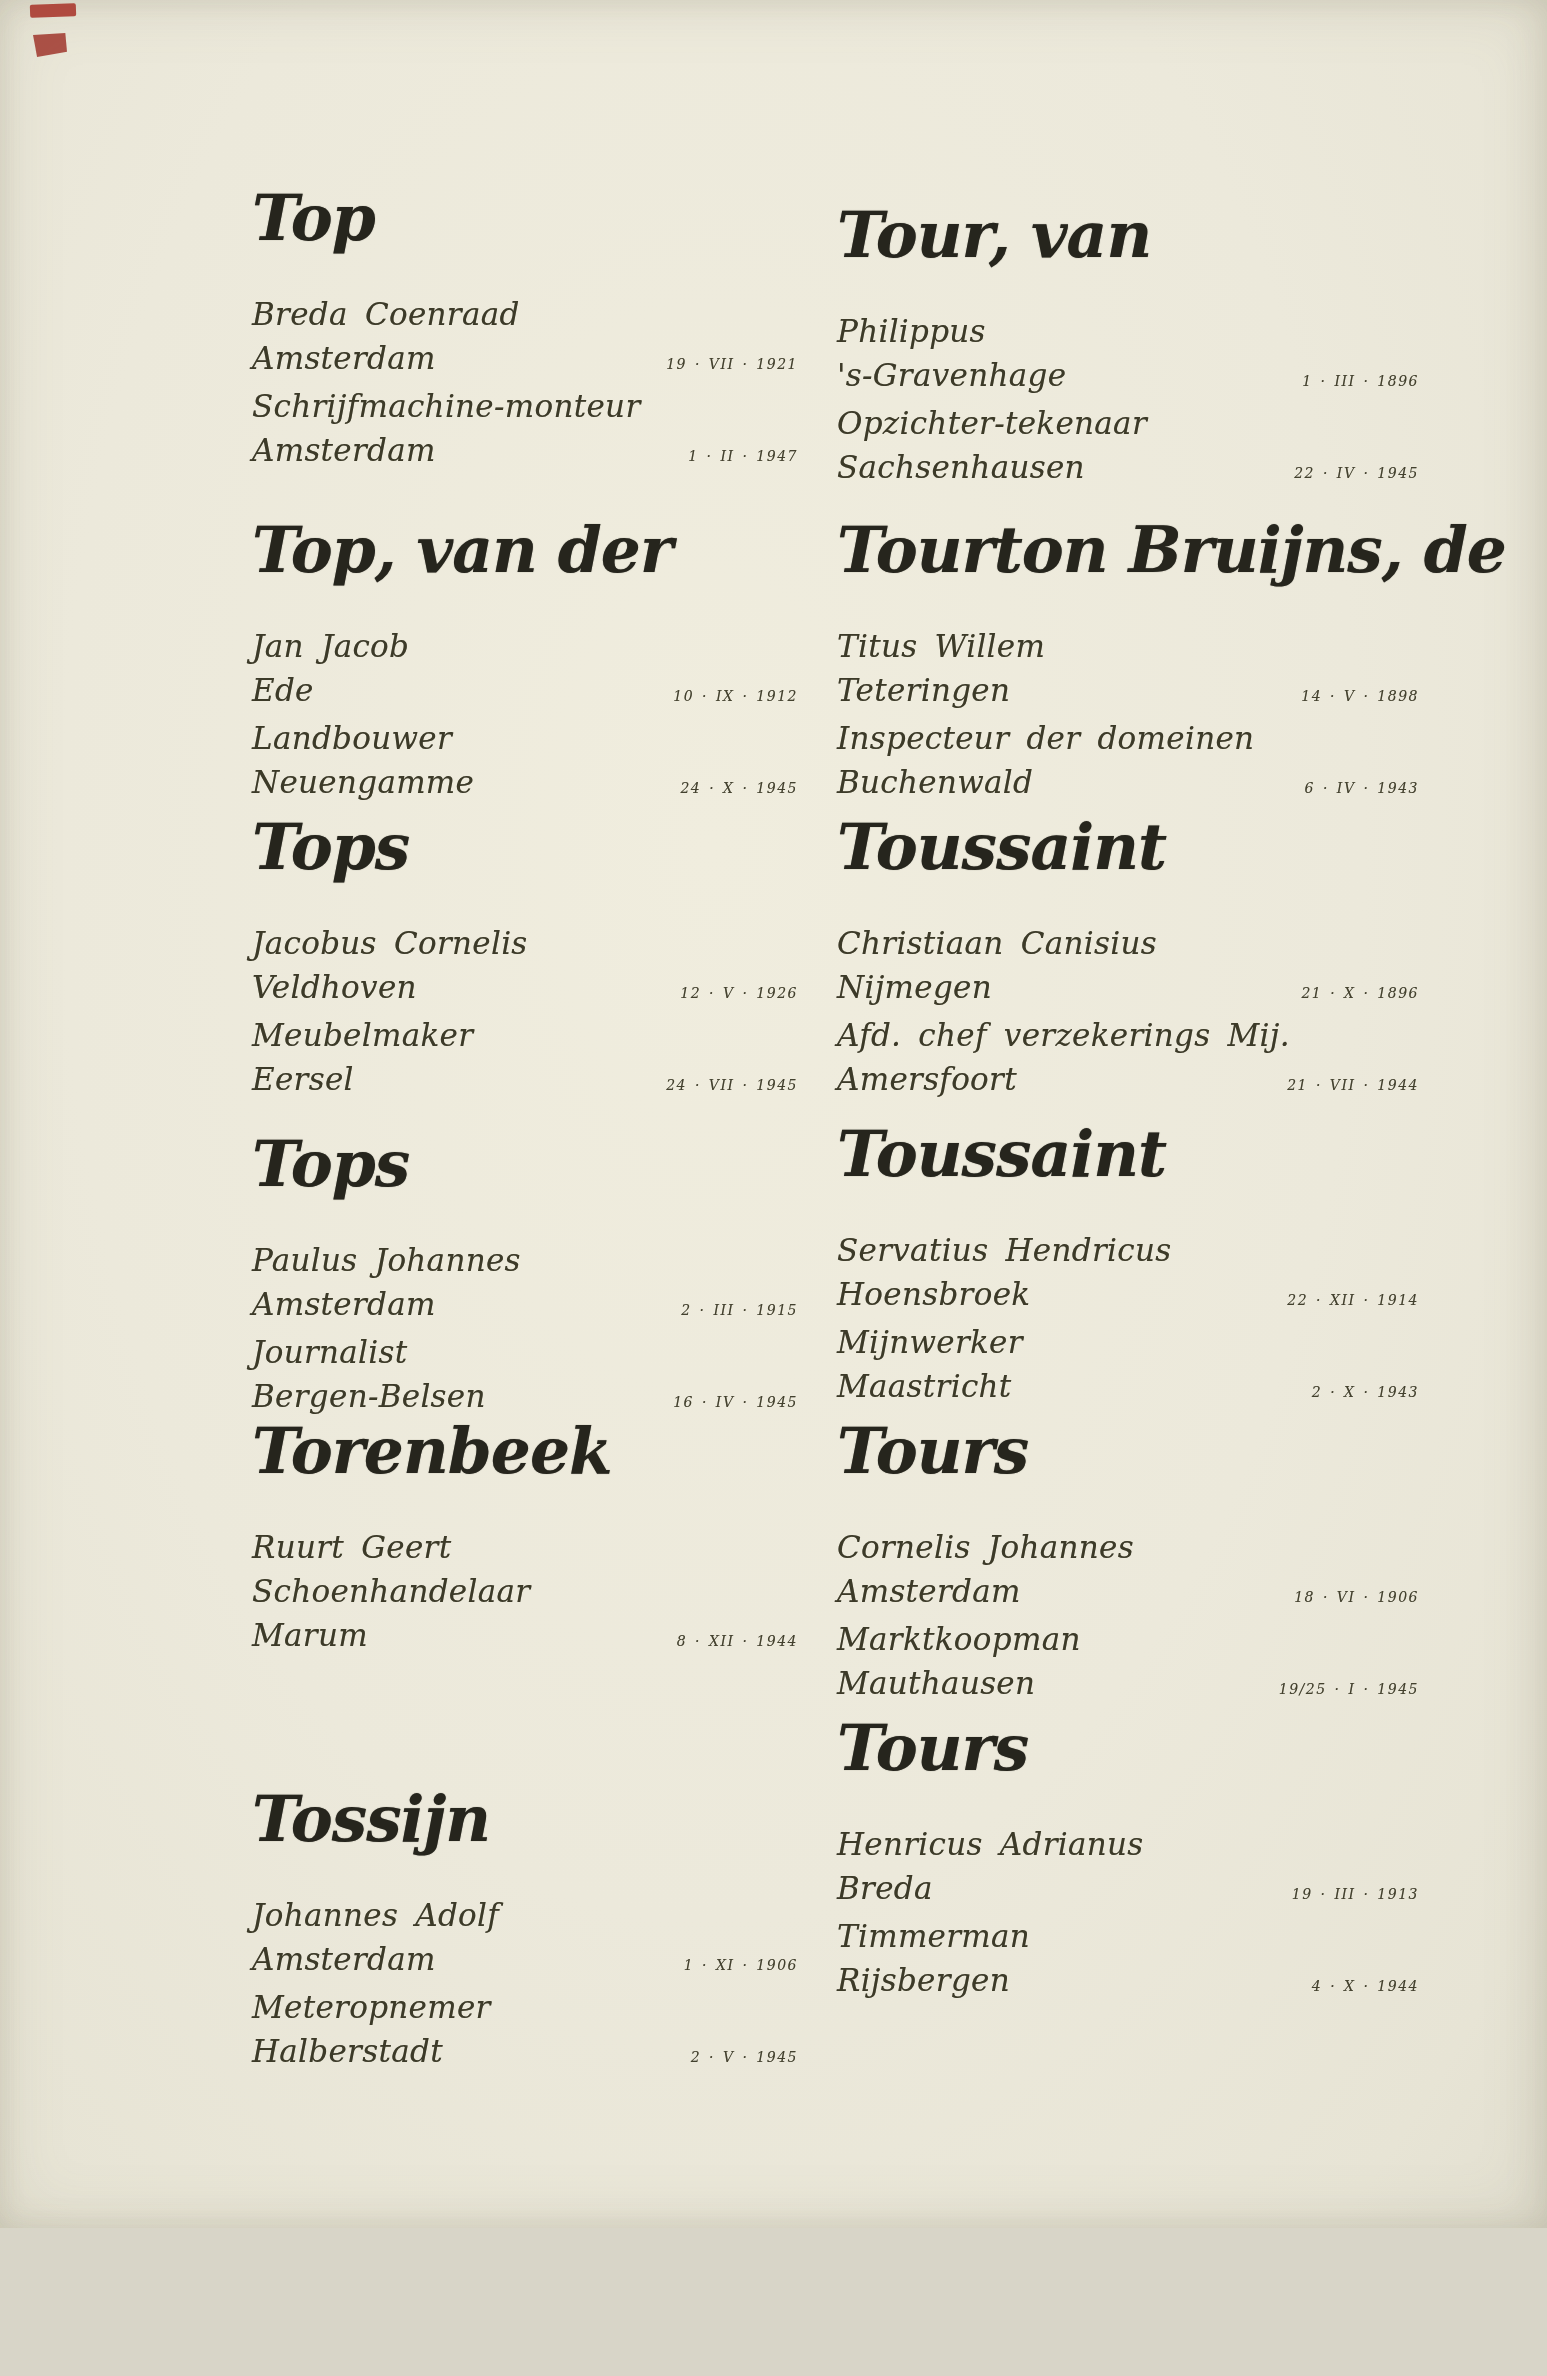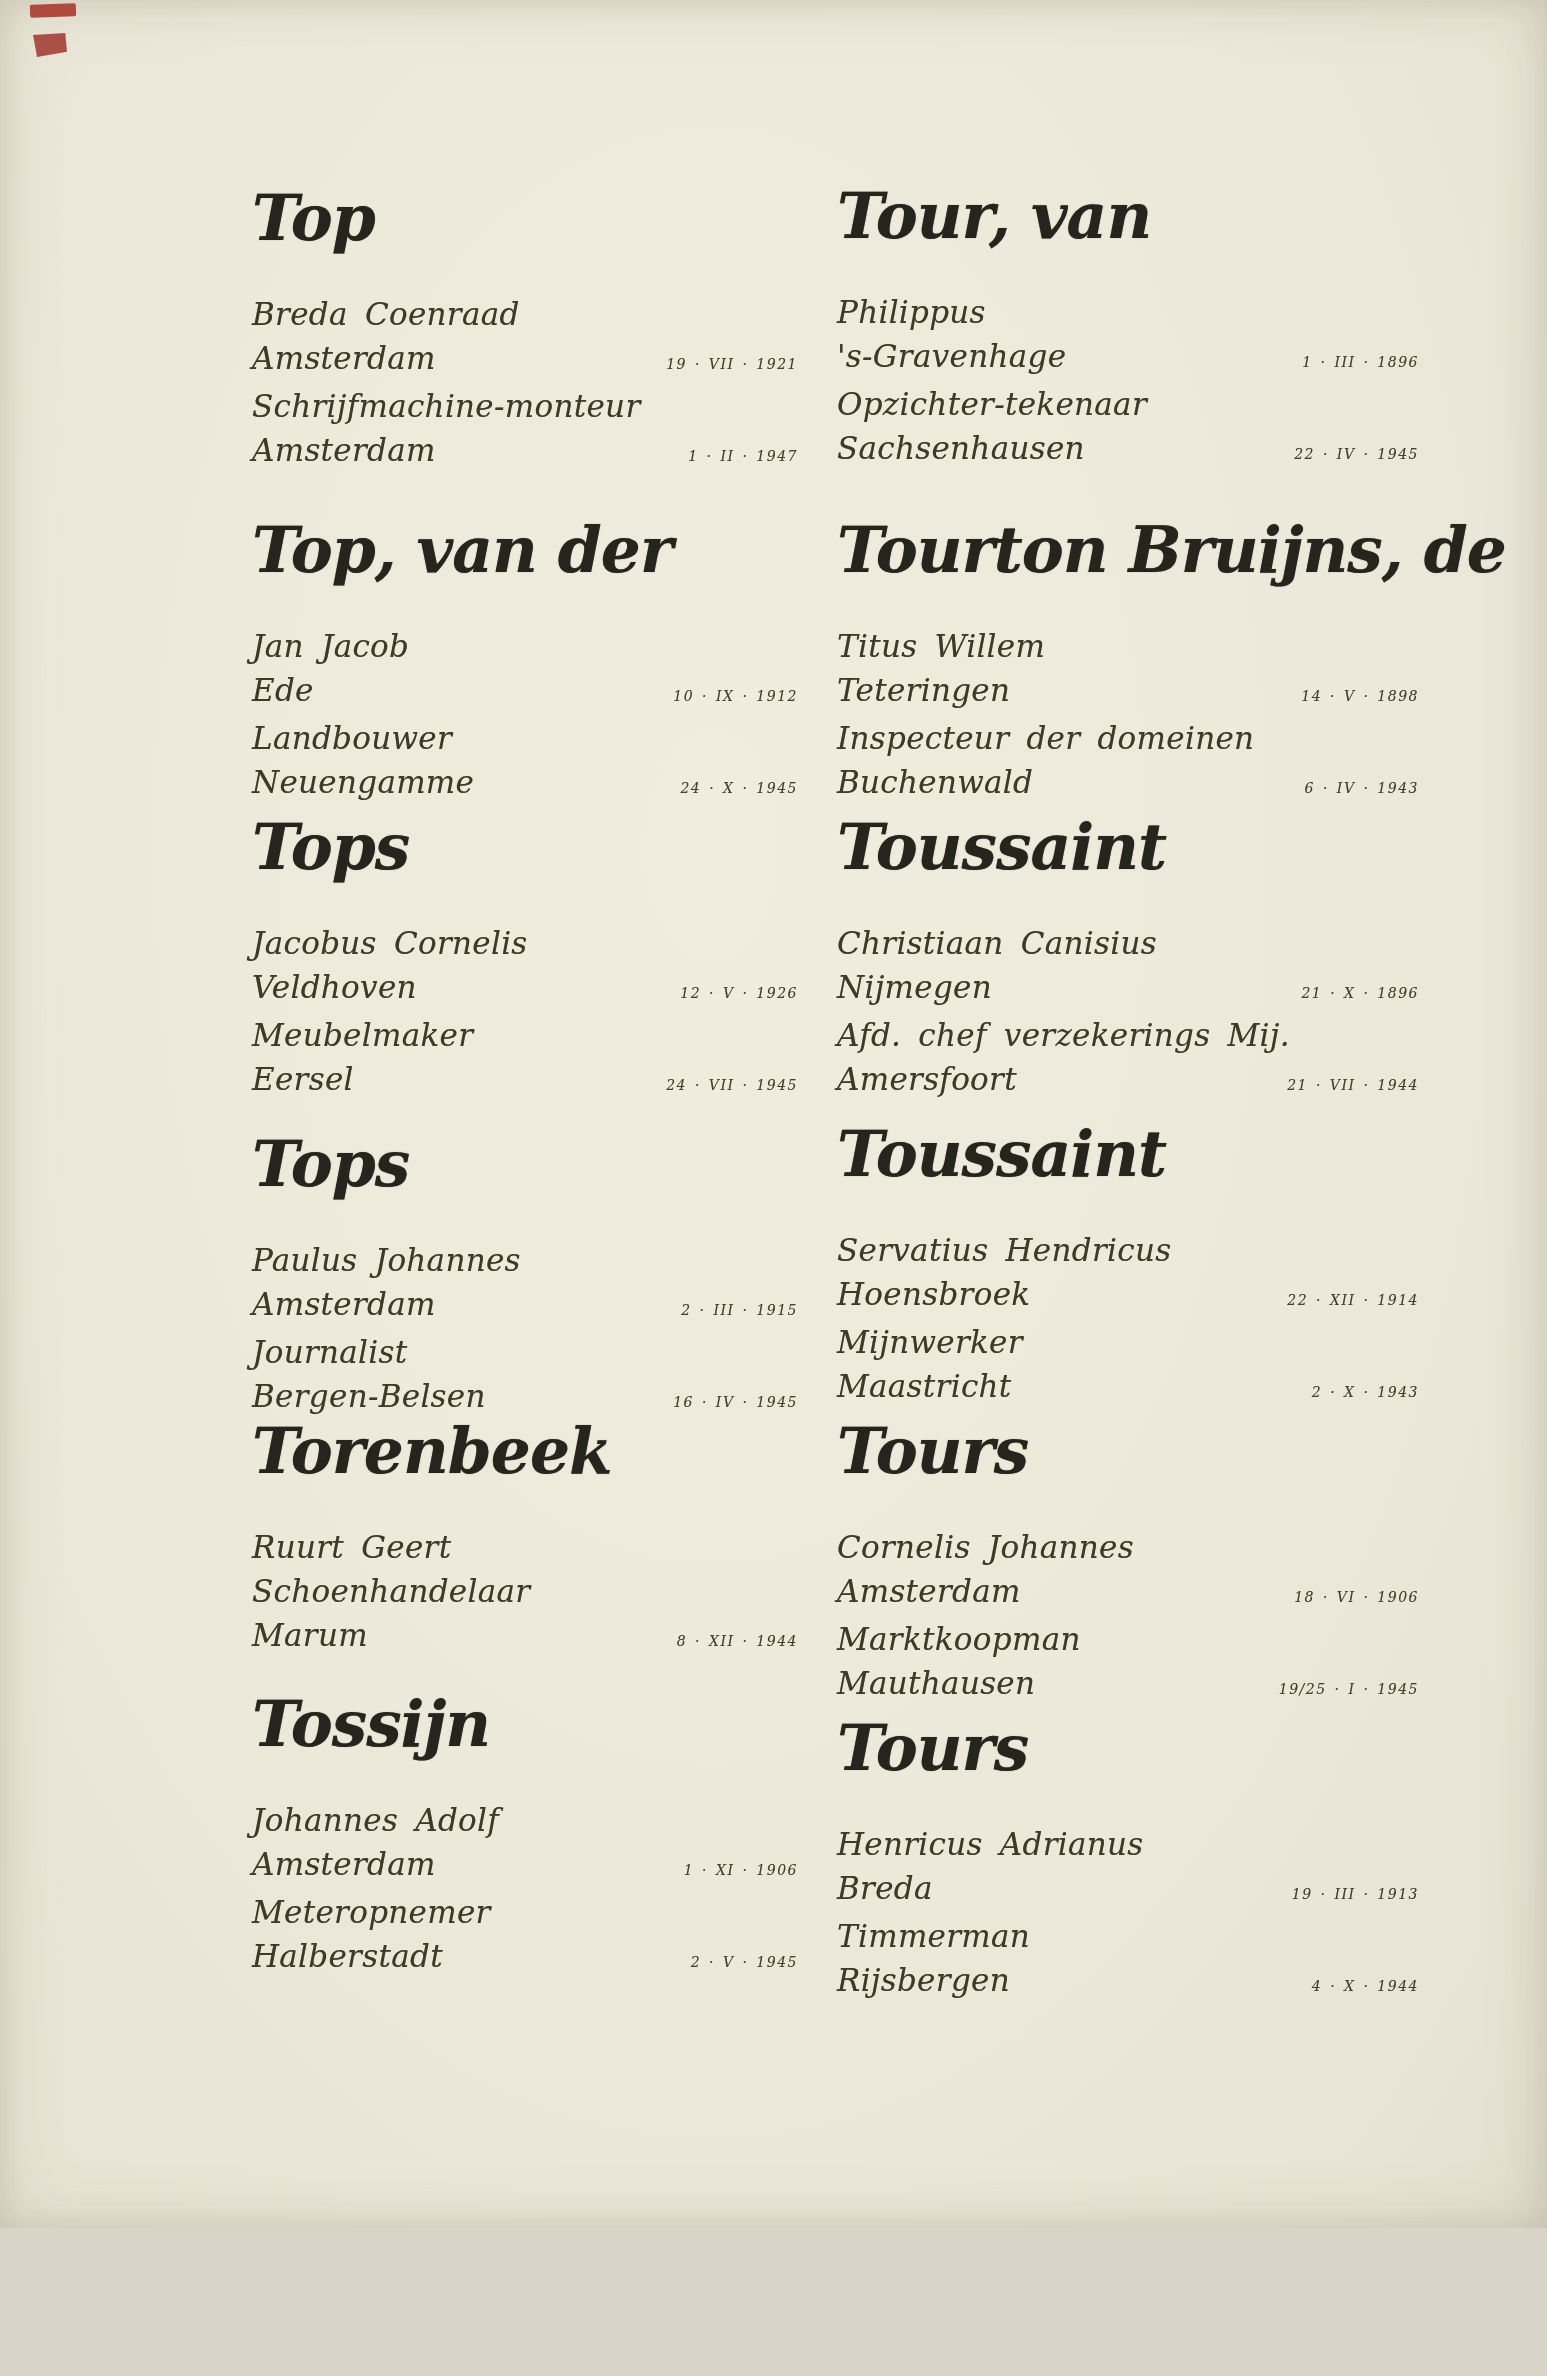--- a/index.html
+++ b/index.html
@@ -143,21 +143,21 @@
         </div>
       <div class="line">
           <span class="txt">Schoenhandelaar</span>
         </div>
       <div class="line">
           <span class="txt">Marum</span>
           <span class="date">8 · XII · 1944</span>
         </div>
     </article>
 
-    <article class="entry" style="top:1689px">
+    <article class="entry" style="top:1784px">
       <h2 class="surname">Tossijn</h2>
       <div class="line">
           <span class="txt">Johannes Adolf</span>
         </div>
       <div class="line">
           <span class="txt">Amsterdam</span>
           <span class="date">1 · XI · 1906</span>
         </div>
       <div class="line">
           <span class="txt">Meteropnemer</span>
@@ -165,21 +165,21 @@
       <div class="line">
           <span class="txt">Halberstadt</span>
           <span class="date">2 · V · 1945</span>
         </div>
     </article>
 
   </section>
 
   <section class="col col-right">
 
-    <article class="entry" style="top:181px">
+    <article class="entry" style="top:200px">
       <h2 class="surname">Tour, van</h2>
       <div class="line">
           <span class="txt">Philippus</span>
         </div>
       <div class="line">
           <span class="txt">'s-Gravenhage</span>
           <span class="date">1 · III · 1896</span>
         </div>
       <div class="line">
           <span class="txt">Opzichter-tekenaar</span>

